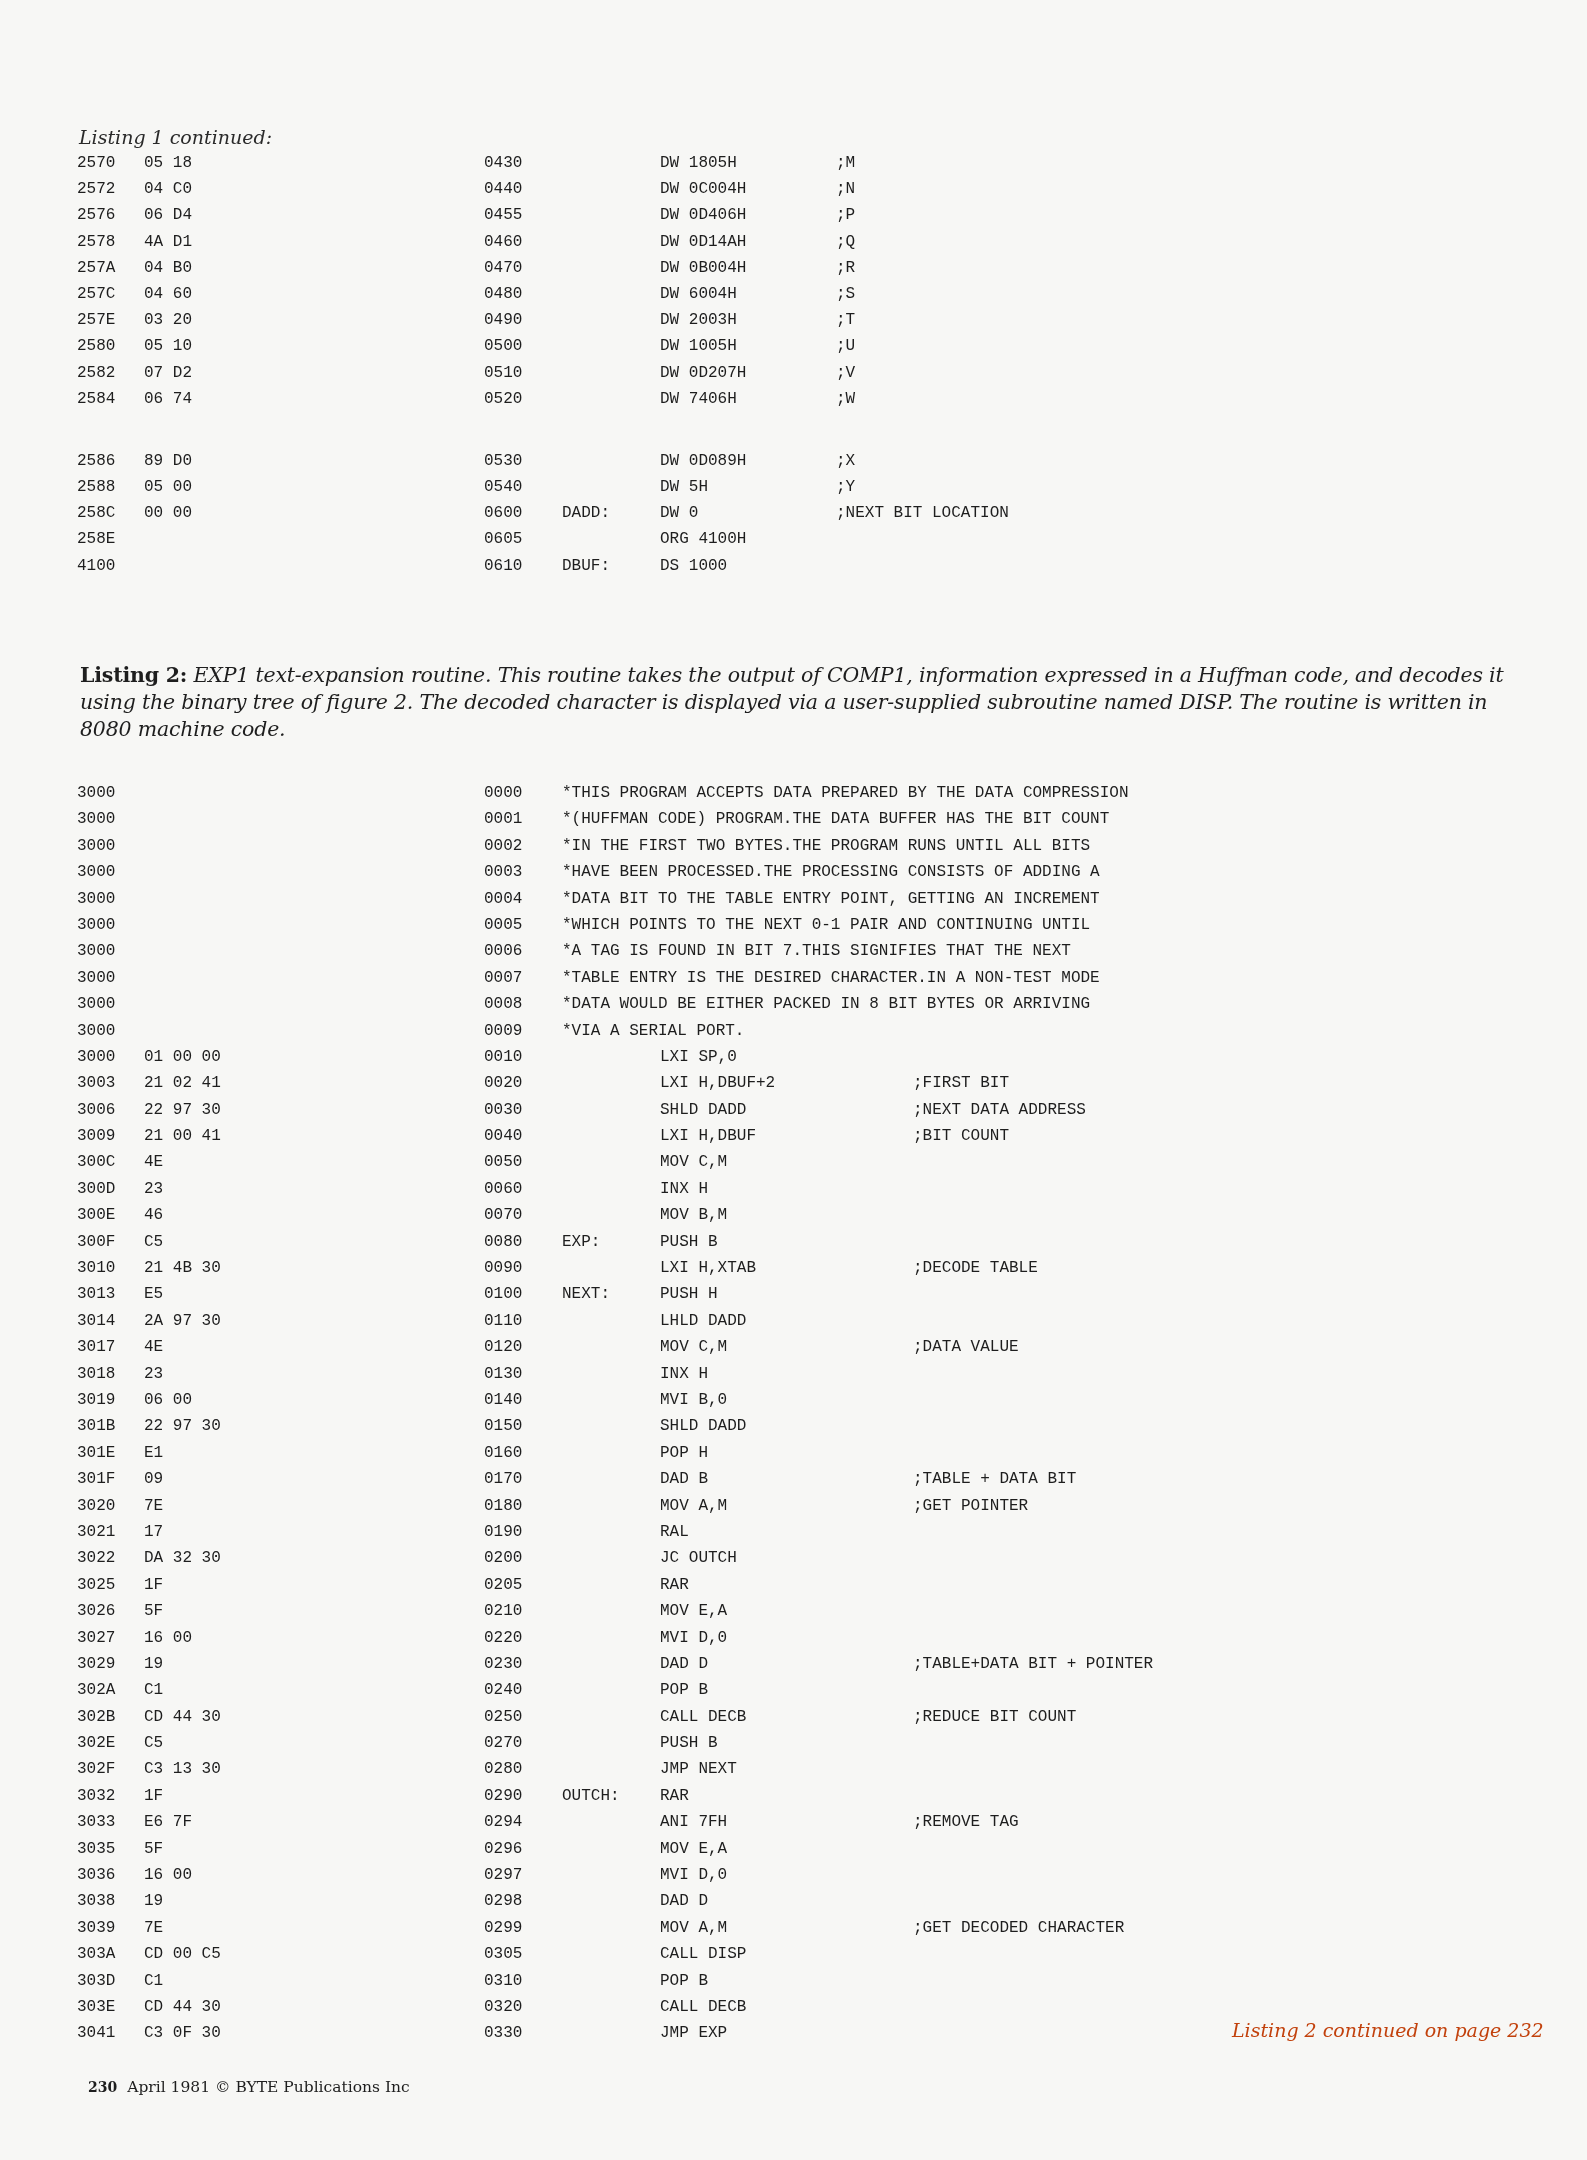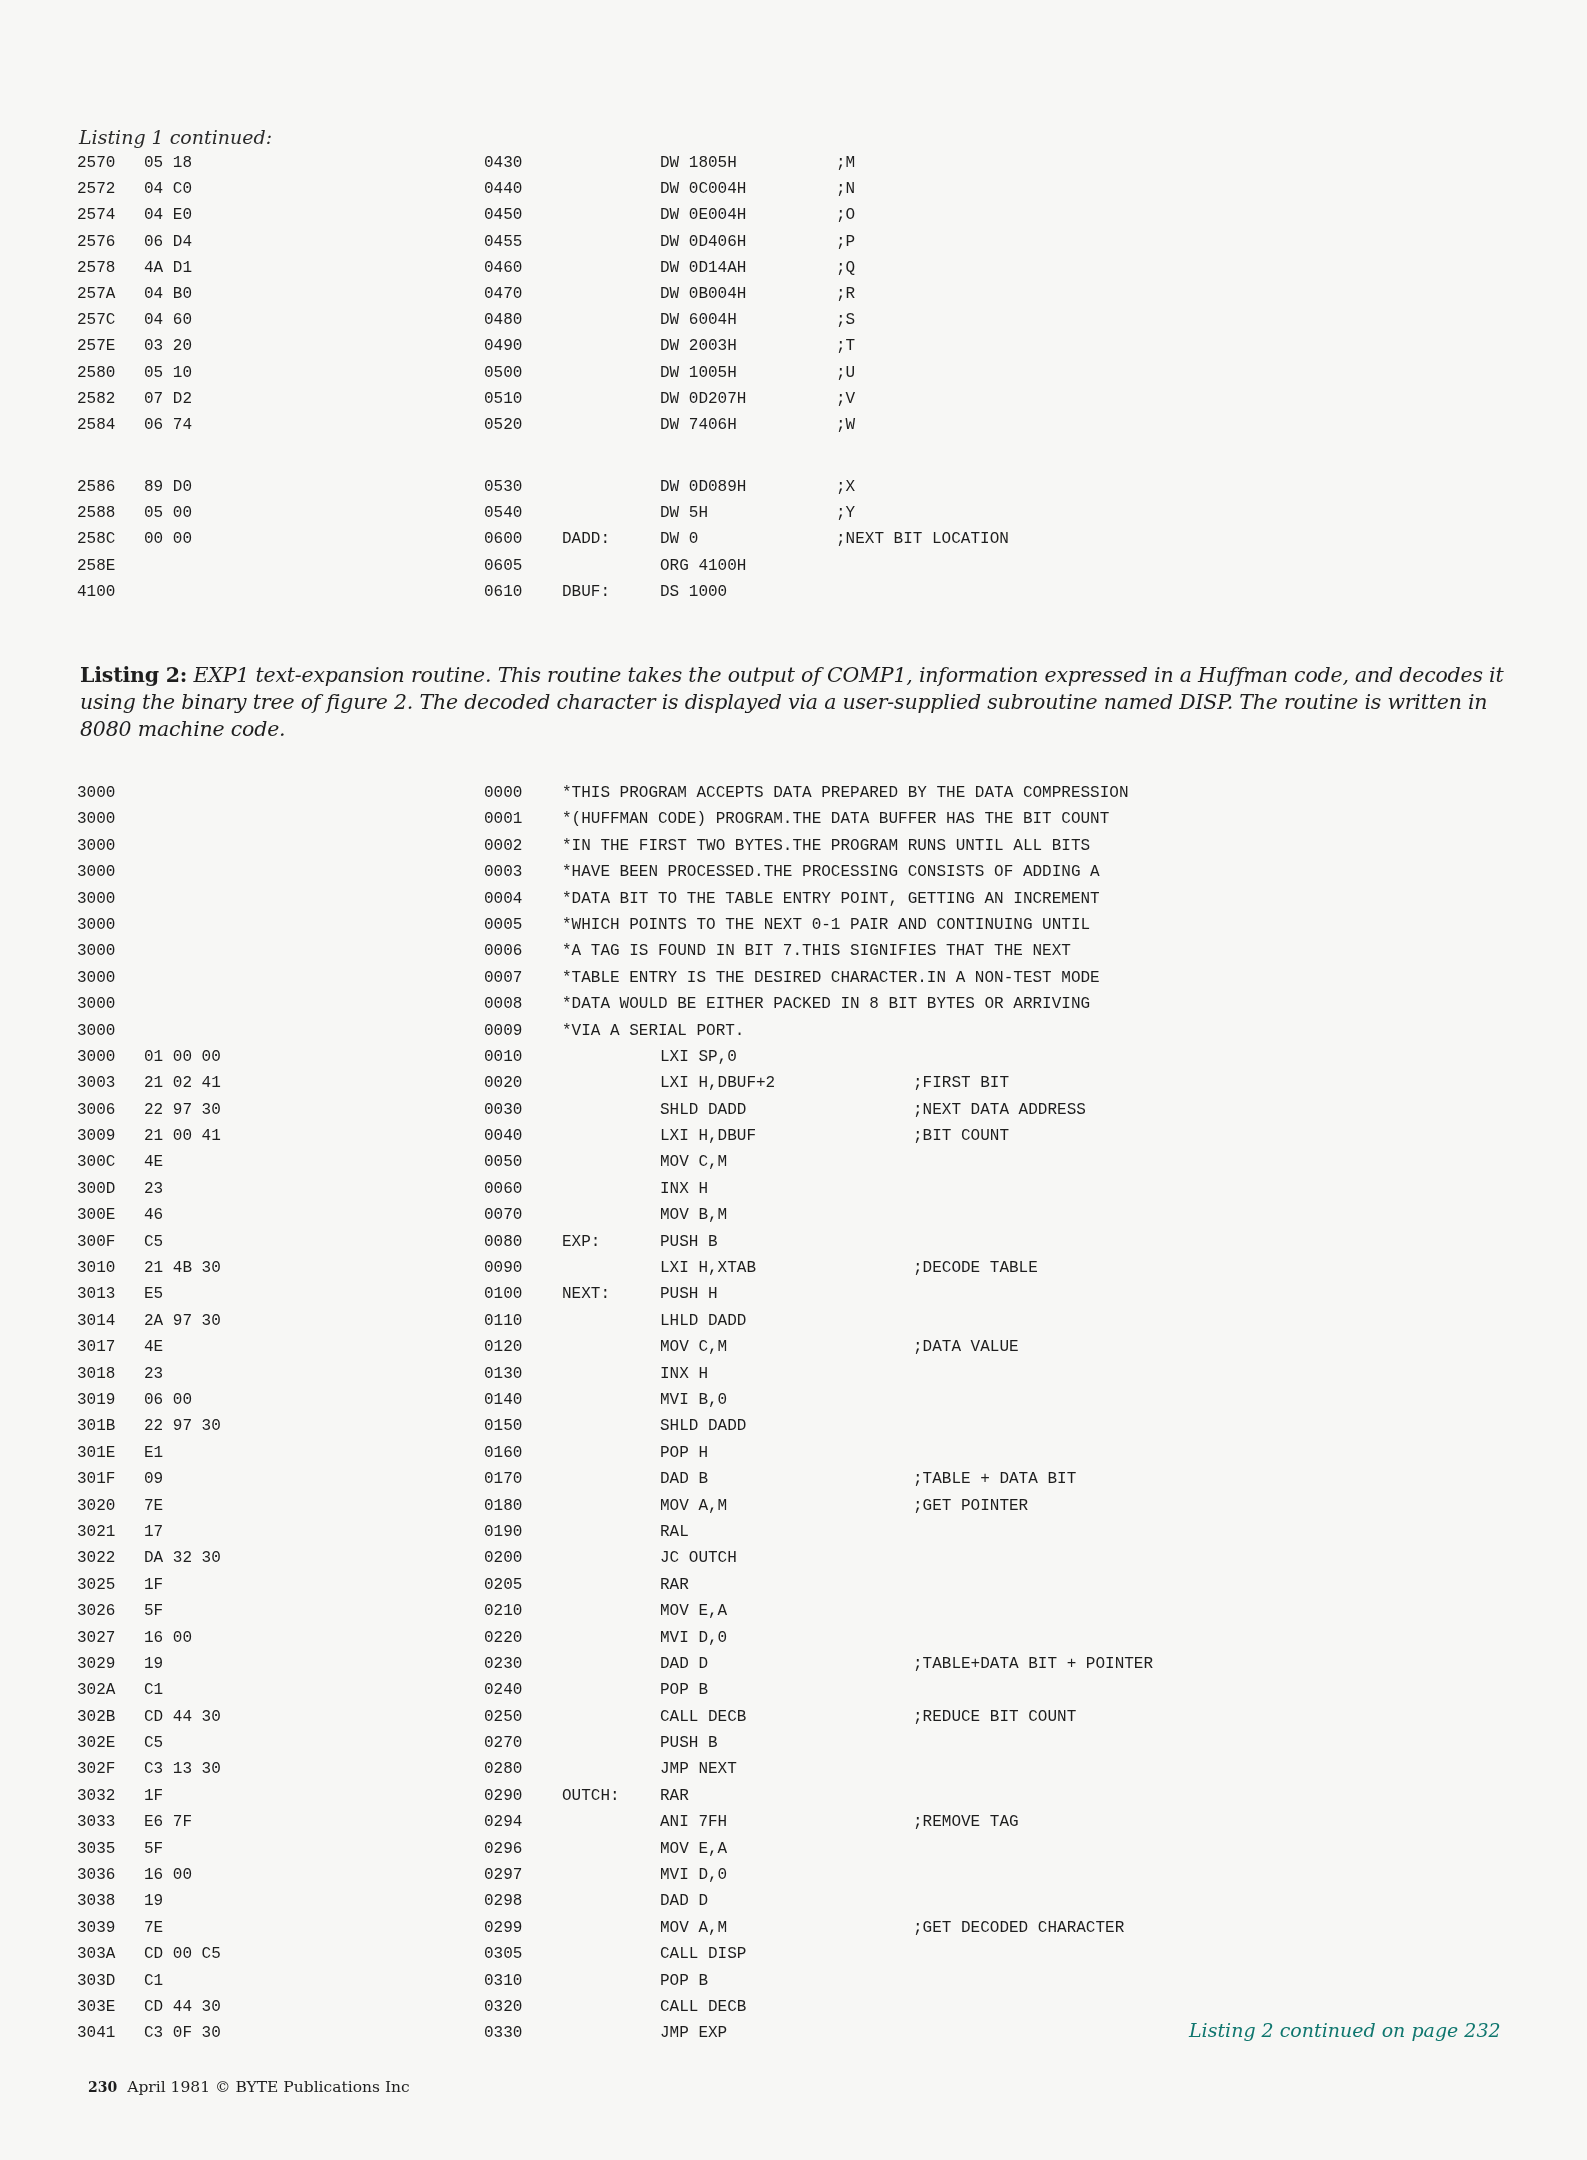--- a/index.html
+++ b/index.html
@@ -50,25 +50,25 @@
     color: #1e1e1e;
     letter-spacing: -0.2px;
   }
   .caption b {
     font-style: normal;
     font-weight: bold;
     margin-top: 40px;
   }
   .continued {
     position: absolute;
-    left: 1189px; top: 2019px;
+    left: 1232px; top: 2019px;
     font-family: "DejaVu Serif", serif;
     font-style: italic;
     font-size: 19px;
-    color: #0f766e;
+    color: #c2410c;
   }
   .footer {
     position: absolute;
     left: 88px; top: 2078px;
     font-family: "DejaVu Serif", serif;
     font-size: 15.5px;
     color: #1e1e1e;
   }
   .footer .page-num {
     font-weight: bold;
@@ -77,21 +77,20 @@
   }
 </style>
 </head>
 <body>
 
 <div class="listing-label" style="left:79px; top:126px;">Listing 1 continued:</div>
 
 <div class="code" id="listing1" style="top:150px;">
     <div class="row" style="height: 26.2px; line-height: 26.2px;"><span class="c-addr">2570</span><span class="c-bytes">05 18</span><span class="c-line">0430</span><span class="c-label"></span><span class="c-op">DW 1805H</span><span class="c-cmt1">;M</span></div>
     <div class="row" style="height: 26.2px; line-height: 26.2px;"><span class="c-addr">2572</span><span class="c-bytes">04 C0</span><span class="c-line">0440</span><span class="c-label"></span><span class="c-op">DW 0C004H</span><span class="c-cmt1">;N</span></div>
-    <div class="row" style="height: 26.2px; line-height: 26.2px;"><span class="c-addr">2574</span><span class="c-bytes">04 E0</span><span class="c-line">0450</span><span class="c-label"></span><span class="c-op">DW 0E004H</span><span class="c-cmt1">;O</span></div>
     <div class="row" style="height: 26.2px; line-height: 26.2px;"><span class="c-addr">2576</span><span class="c-bytes">06 D4</span><span class="c-line">0455</span><span class="c-label"></span><span class="c-op">DW 0D406H</span><span class="c-cmt1">;P</span></div>
     <div class="row" style="height: 26.2px; line-height: 26.2px;"><span class="c-addr">2578</span><span class="c-bytes">4A D1</span><span class="c-line">0460</span><span class="c-label"></span><span class="c-op">DW 0D14AH</span><span class="c-cmt1">;Q</span></div>
     <div class="row" style="height: 26.2px; line-height: 26.2px;"><span class="c-addr">257A</span><span class="c-bytes">04 B0</span><span class="c-line">0470</span><span class="c-label"></span><span class="c-op">DW 0B004H</span><span class="c-cmt1">;R</span></div>
     <div class="row" style="height: 26.2px; line-height: 26.2px;"><span class="c-addr">257C</span><span class="c-bytes">04 60</span><span class="c-line">0480</span><span class="c-label"></span><span class="c-op">DW 6004H</span><span class="c-cmt1">;S</span></div>
     <div class="row" style="height: 26.2px; line-height: 26.2px;"><span class="c-addr">257E</span><span class="c-bytes">03 20</span><span class="c-line">0490</span><span class="c-label"></span><span class="c-op">DW 2003H</span><span class="c-cmt1">;T</span></div>
     <div class="row" style="height: 26.2px; line-height: 26.2px;"><span class="c-addr">2580</span><span class="c-bytes">05 10</span><span class="c-line">0500</span><span class="c-label"></span><span class="c-op">DW 1005H</span><span class="c-cmt1">;U</span></div>
     <div class="row" style="height: 26.2px; line-height: 26.2px;"><span class="c-addr">2582</span><span class="c-bytes">07 D2</span><span class="c-line">0510</span><span class="c-label"></span><span class="c-op">DW 0D207H</span><span class="c-cmt1">;V</span></div>
     <div class="row" style="height: 26.2px; line-height: 26.2px;"><span class="c-addr">2584</span><span class="c-bytes">06 74</span><span class="c-line">0520</span><span class="c-label"></span><span class="c-op">DW 7406H</span><span class="c-cmt1">;W</span></div>
     <div class="row" style="height: 26.2px; line-height: 26.2px; margin-top: 36px;"><span class="c-addr">2586</span><span class="c-bytes">89 D0</span><span class="c-line">0530</span><span class="c-label"></span><span class="c-op">DW 0D089H</span><span class="c-cmt1">;X</span></div>
     <div class="row" style="height: 26.2px; line-height: 26.2px;"><span class="c-addr">2588</span><span class="c-bytes">05 00</span><span class="c-line">0540</span><span class="c-label"></span><span class="c-op">DW 5H</span><span class="c-cmt1">;Y</span></div>

